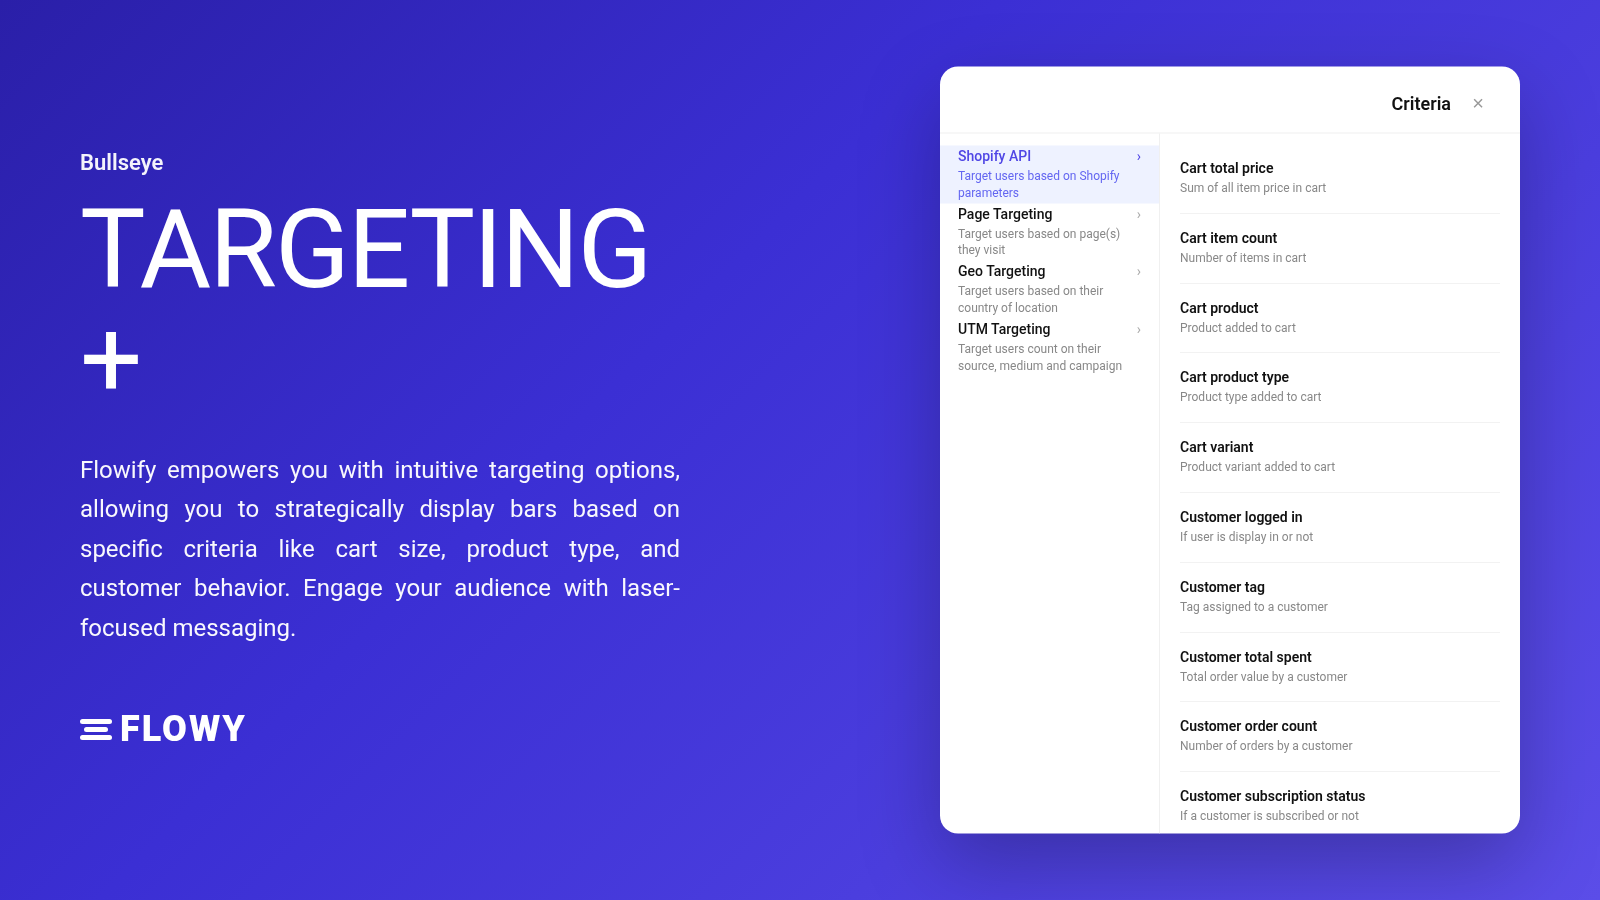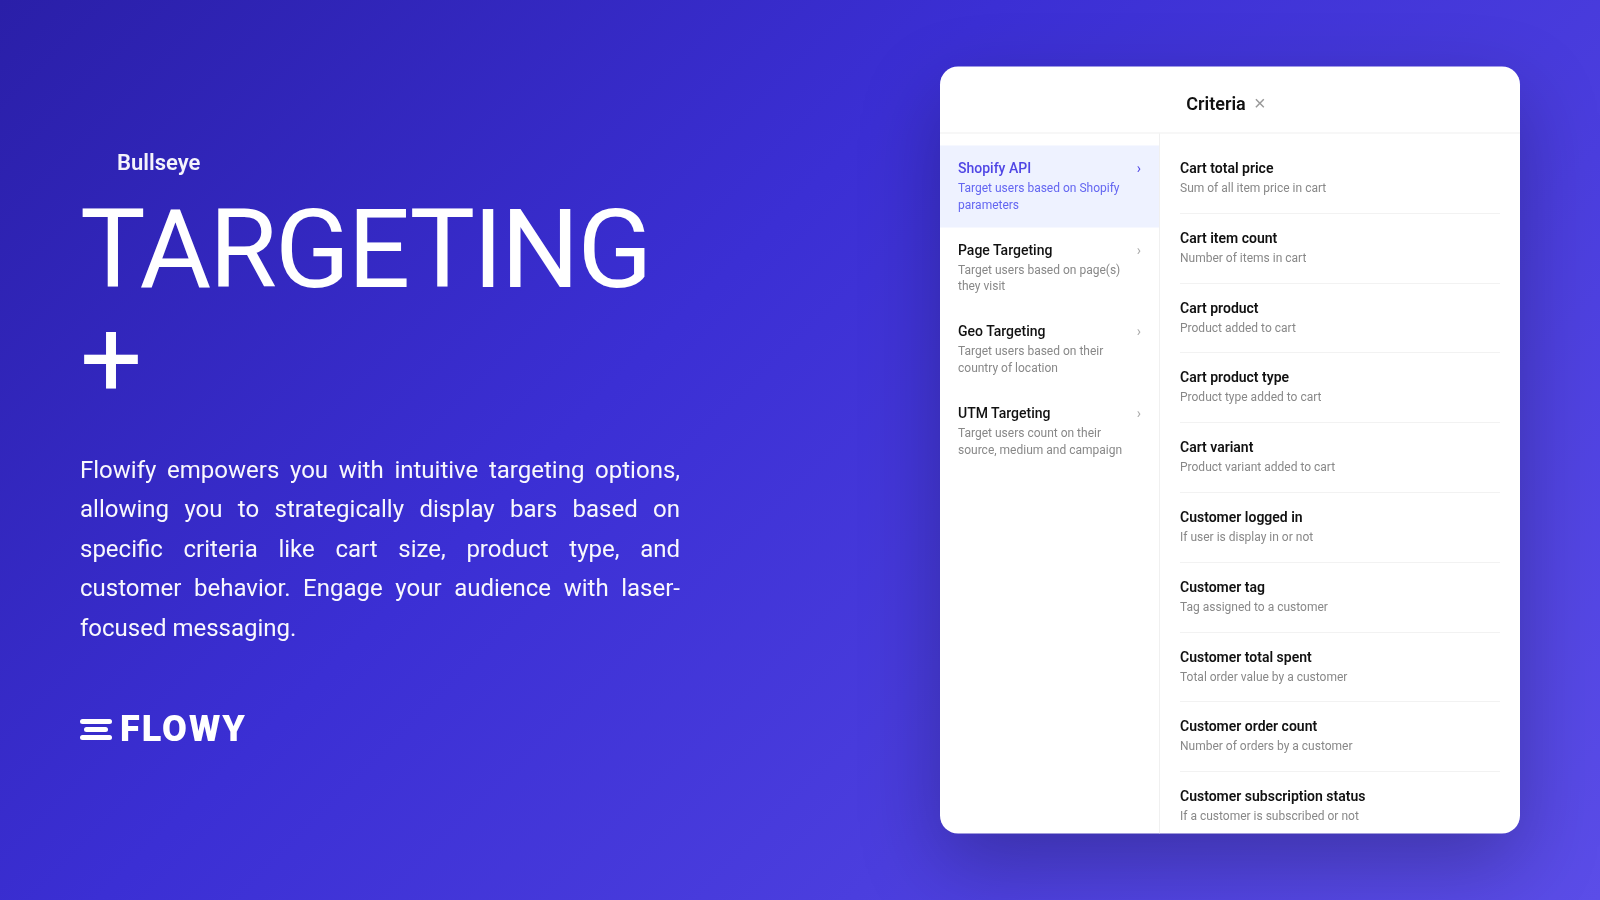--- a/index.html
+++ b/index.html
@@ -20,21 +20,20 @@
       padding: 60px 80px;
       color: white;
       flex-shrink: 0;
     }
 
     .brand-label {
       font-size: 22px;
       font-weight: 600;
       margin-bottom: 20px;
       opacity: 0.95;
-      margin-left: 37px;
     }
 
     .headline {
       font-size: 110px;
       font-weight: 400;
       line-height: 1;
       margin-bottom: 36px;
       letter-spacing: -2px;
       text-transform: uppercase;
     }
@@ -87,24 +86,25 @@
       width: 580px;
       background: white;
       border-radius: 18px;
       box-shadow: 0 30px 80px rgba(0,0,0,0.25);
       overflow: hidden;
       max-height: 780px;
     }
 
     .modal-header {
       display: flex;
-      justify-content: center;
+      justify-content: flex-end;
       align-items: center;
       padding: 22px 28px 16px;
       border-bottom: 1px solid #f0f0f0;
+      gap: 13px;
     }
 
     .modal-title {
       font-size: 18px;
       font-weight: 600;
       color: #111;
     }
 
     .close-btn {
       width: 28px;
@@ -128,21 +128,21 @@
     
     .criteria-sidebar {
       width: 220px;
       flex-shrink: 0;
       border-right: 1px solid #f0f0f0;
       padding: 12px 0;
       overflow-y: auto;
     }
 
     .criteria-item {
-      padding: 14px 18px;
+      padding: 2px 18px;
       cursor: pointer;
       transition: background 0.15s;
     }
 
     .criteria-item.active {
       background: #eef2ff;
     }
 
     .criteria-item-header {
       display: flex;

